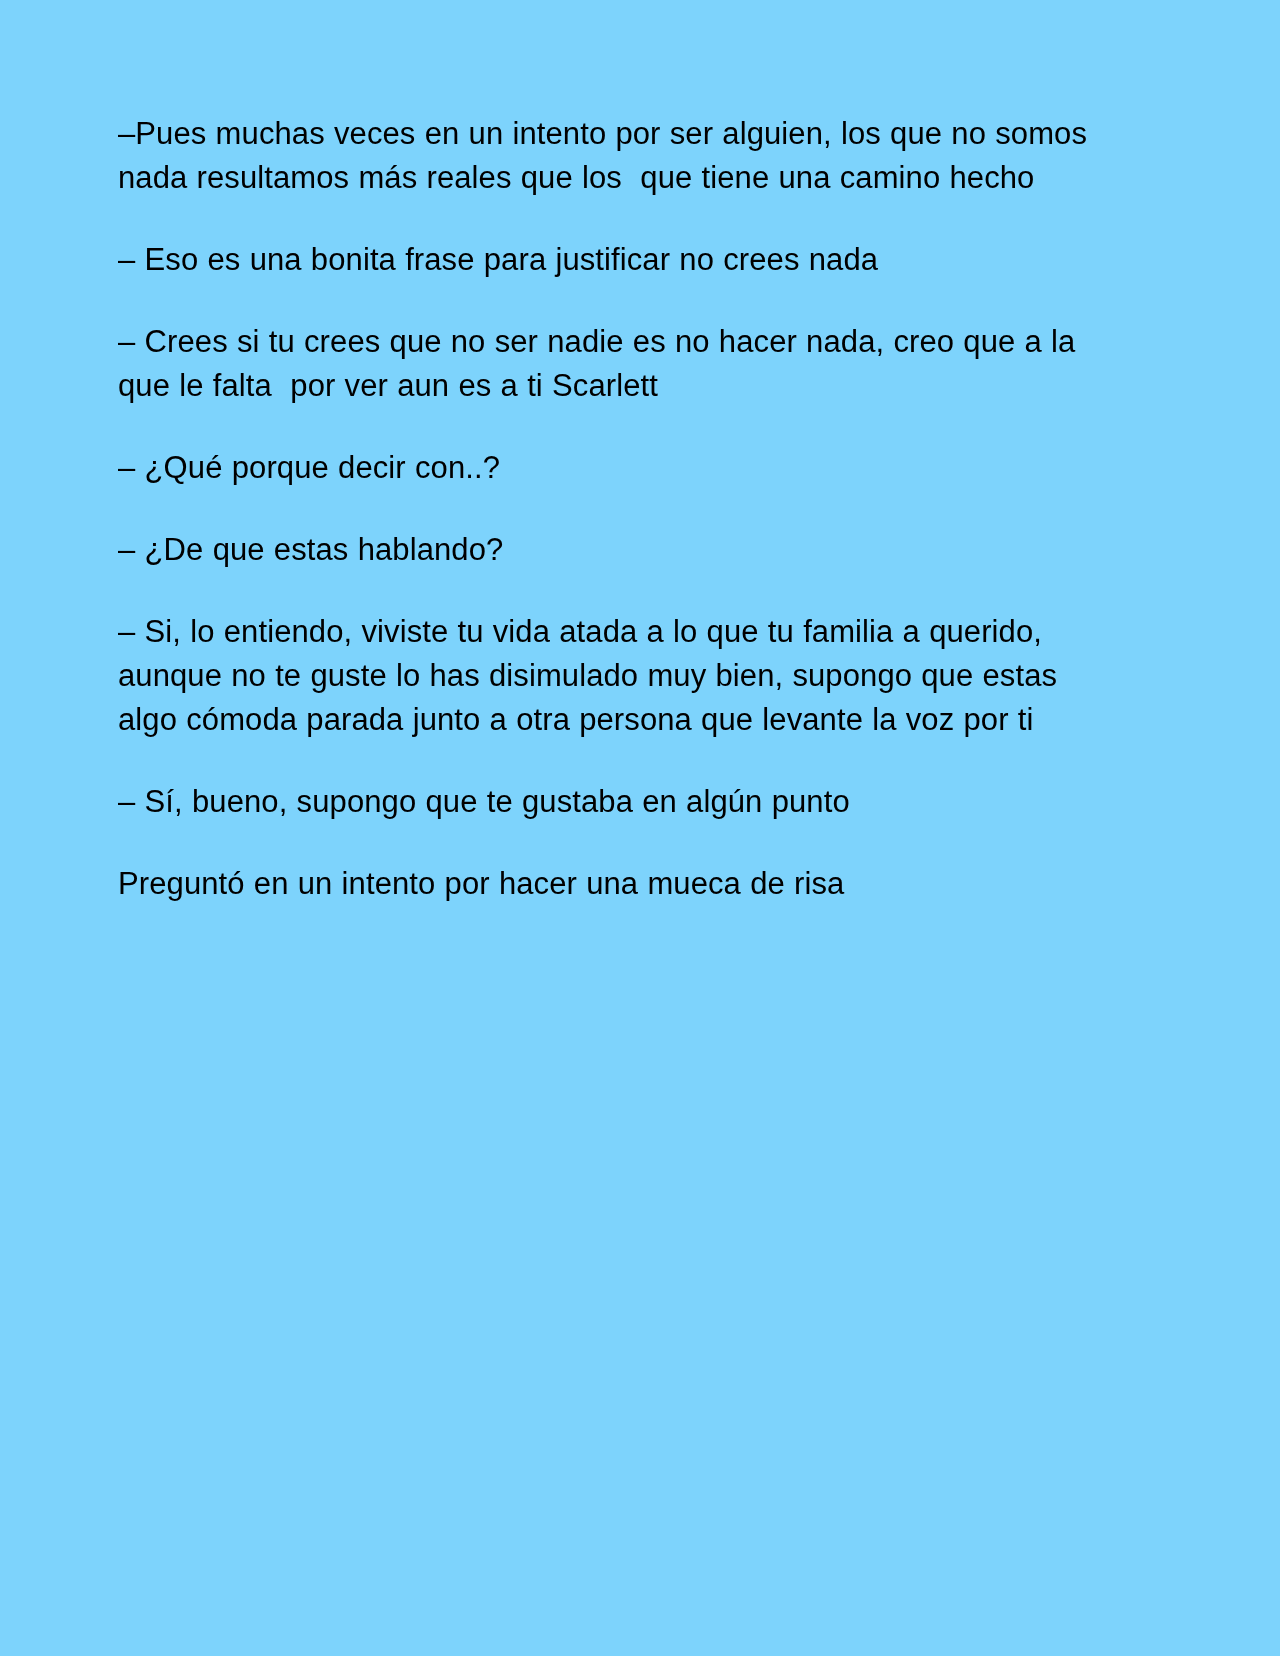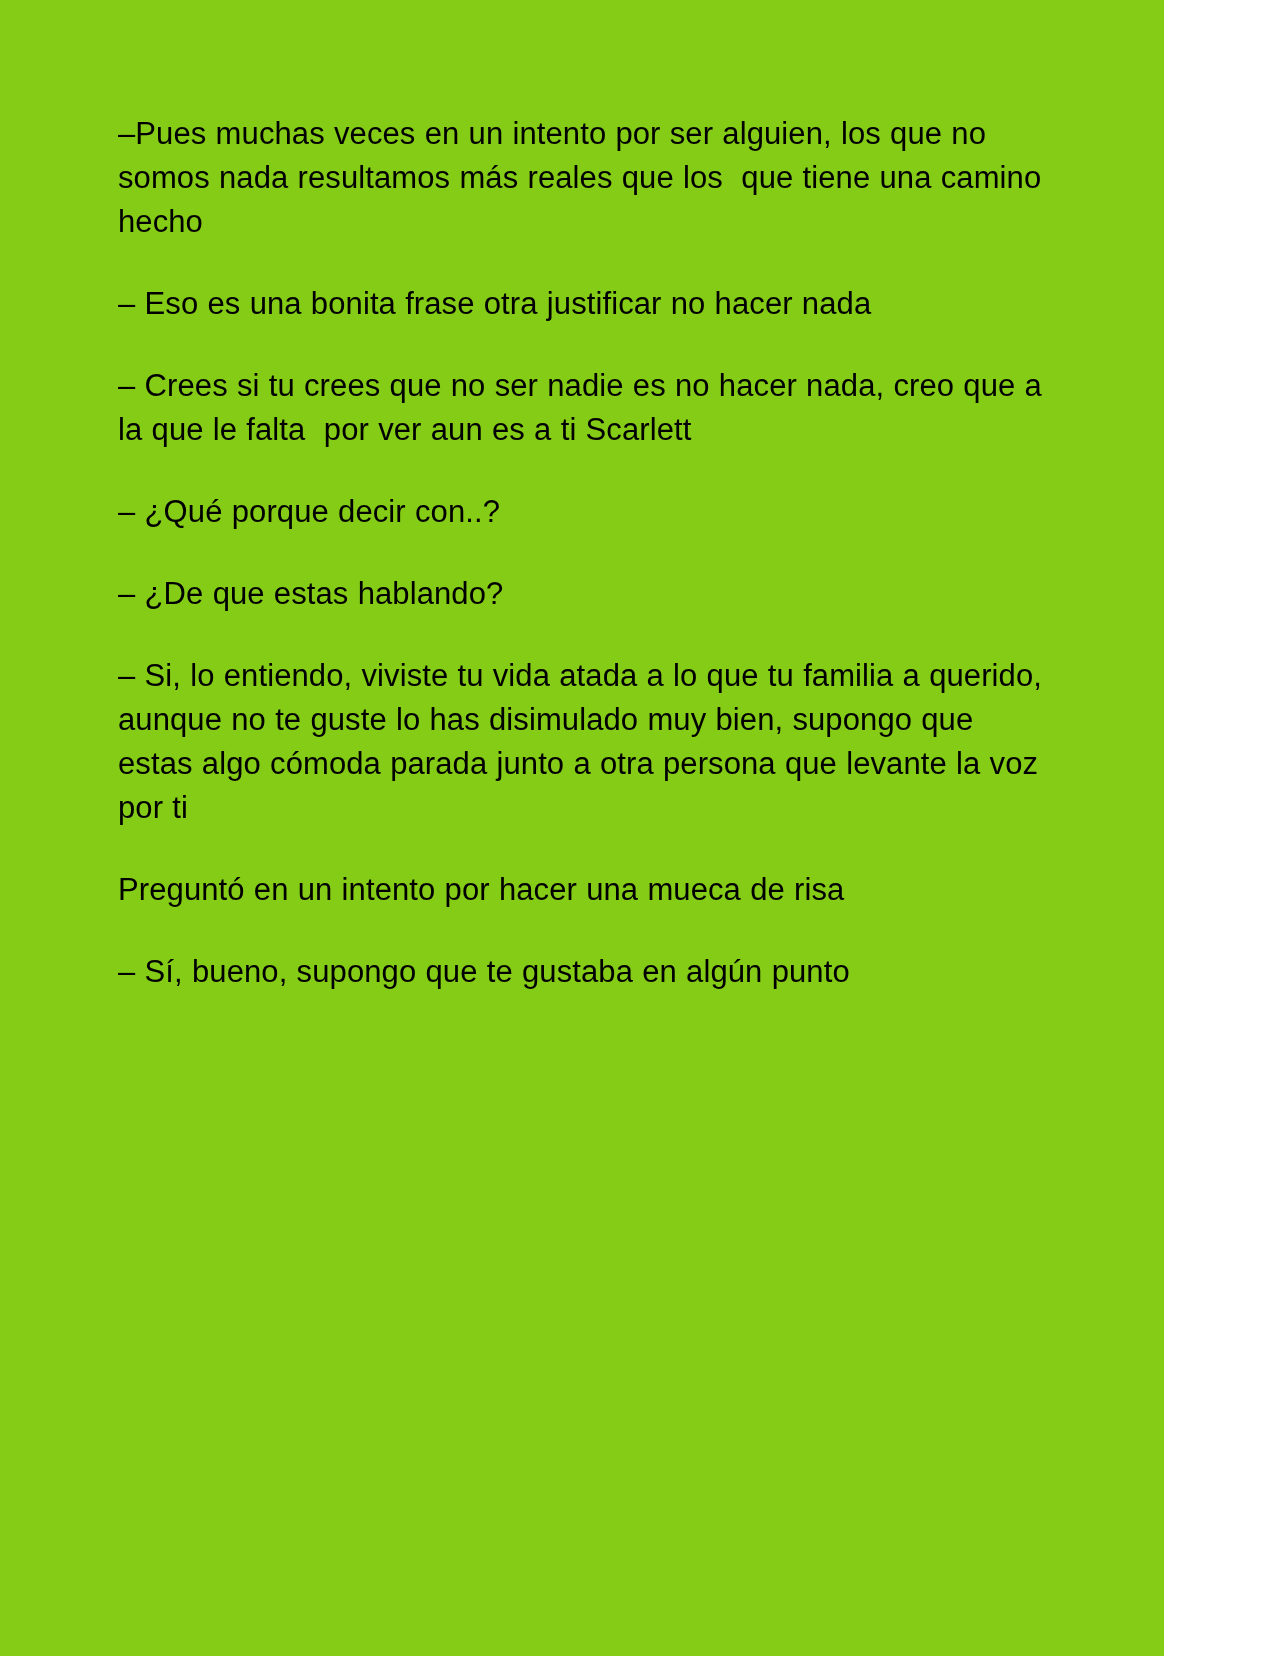--- a/index.html
+++ b/index.html
@@ -8,25 +8,25 @@
     background: #ffffff;
   }
   body {
     width: 1280px;
     min-height: 1656px;
     font-family: "Liberation Sans", sans-serif;
     color: #000000;
     -webkit-font-smoothing: antialiased;
   }
   .page {
-    width: 1164px;
+    width: 1280px;
     min-height: 1656px;
     box-sizing: border-box;
     padding: 112px 118px 60px 118px;
-    background: #84cc16;
+    background: #7dd3fc;
   }
   .doc-body {
     display: block;
   }
   .para {
     font-size: 31px;
     line-height: 1.42;
     margin: 0 0 38px 0;
     text-align: left;
     letter-spacing: 0.1px;
@@ -37,21 +37,21 @@
   .para:last-child {
     margin-bottom: 0;
   }
 </style>
 </head>
 <body>
 
 <div class="page">
   <div class="doc-body">
     <p class="para">–Pues muchas veces en un intento por ser alguien, los que no somos nada resultamos más reales que los  que tiene una camino hecho</p>
-    <p class="para">– Eso es una bonita frase otra justificar no hacer nada</p>
+    <p class="para">– Eso es una bonita frase para justificar no crees nada</p>
     <p class="para">– Crees si tu crees que no ser nadie es no hacer nada, creo que a la que le falta  por ver aun es a ti Scarlett</p>
     <p class="para">– ¿Qué porque decir con..?</p>
     <p class="para">– ¿De que estas hablando?</p>
     <p class="para">– Si, lo entiendo, viviste tu vida atada a lo que tu familia a querido, aunque no te guste lo has disimulado muy bien, supongo que estas algo cómoda parada junto a otra persona que levante la voz por ti</p>
+    <p class="para">– Sí, bueno, supongo que te gustaba en algún punto</p>
     <p class="para">Preguntó en un intento por hacer una mueca de risa</p>
-    <p class="para">– Sí, bueno, supongo que te gustaba en algún punto</p>
   </div>
 </div>
 
 </body></html>

